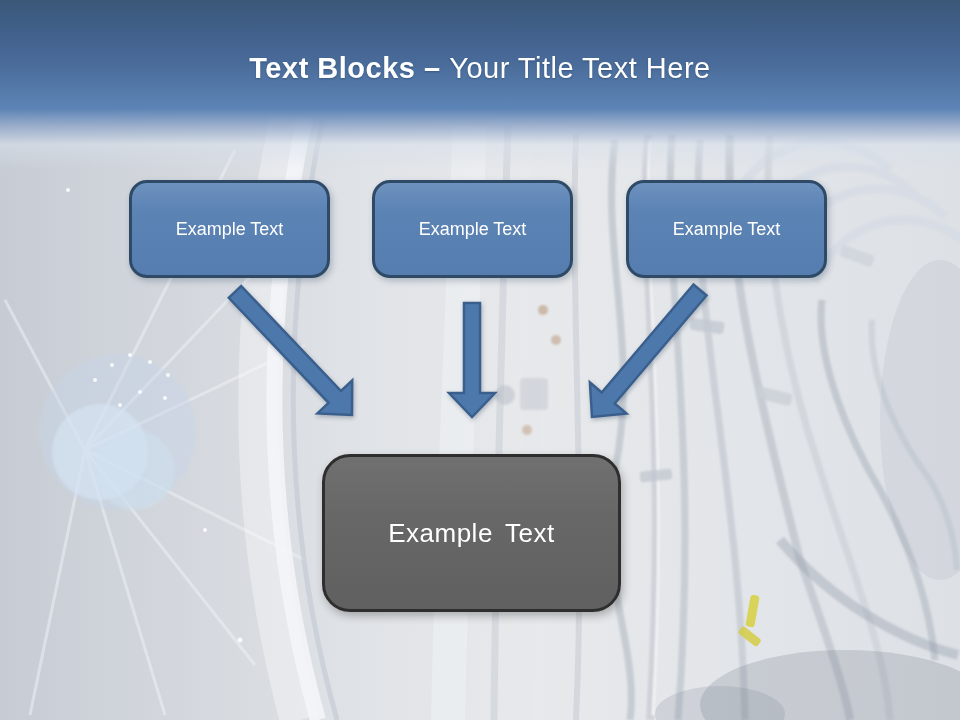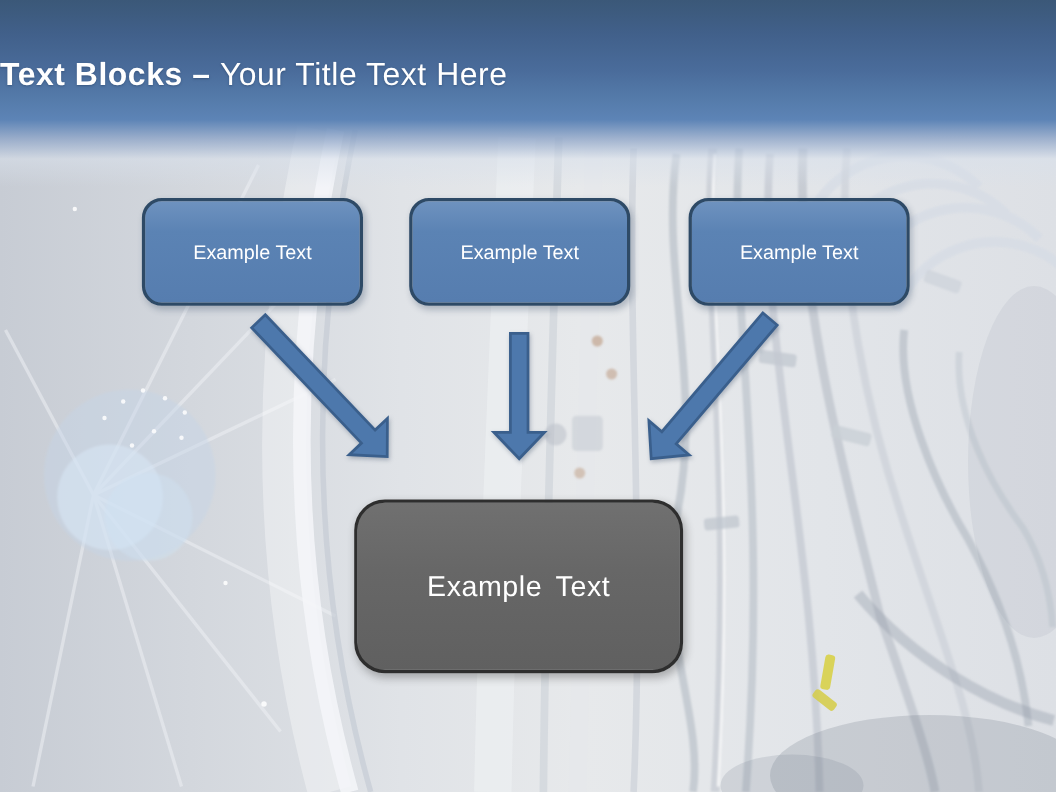--- a/index.html
+++ b/index.html
@@ -11,21 +11,21 @@
   .bg-photo{position:absolute;left:0;top:0;width:960px;height:720px;}
   
   .header{
     position:absolute;left:0;top:0;width:960px;height:170px;
     background:linear-gradient(180deg,
       var(--header-top) 0%, #41608a 18%, #4a6c9b 38%, #547aa9 52%,
       var(--header-blue) 64%, rgba(141,164,199,.80) 74%,
       rgba(216,224,235,.55) 85%, rgba(236,239,243,0) 100%);
   }
   .title{
-    position:absolute;left:0;top:52px;width:960px;text-align:left;
+    position:absolute;left:0;top:52px;width:960px;text-align:center;
     color:var(--title-text);font-size:29px;letter-spacing:.5px;
     text-shadow:0 1px 2px rgba(20,40,70,.35);
   }
   .title .t-bold{font-weight:700;}
   .title .t-rest{font-weight:400;}
   
   .block{
     position:absolute;width:195px;height:92px;border-radius:18px;
     border:3px solid var(--block-border);
     background:linear-gradient(180deg,#6e92bf 0%,var(--block-fill) 30%,#567daf 100%);

